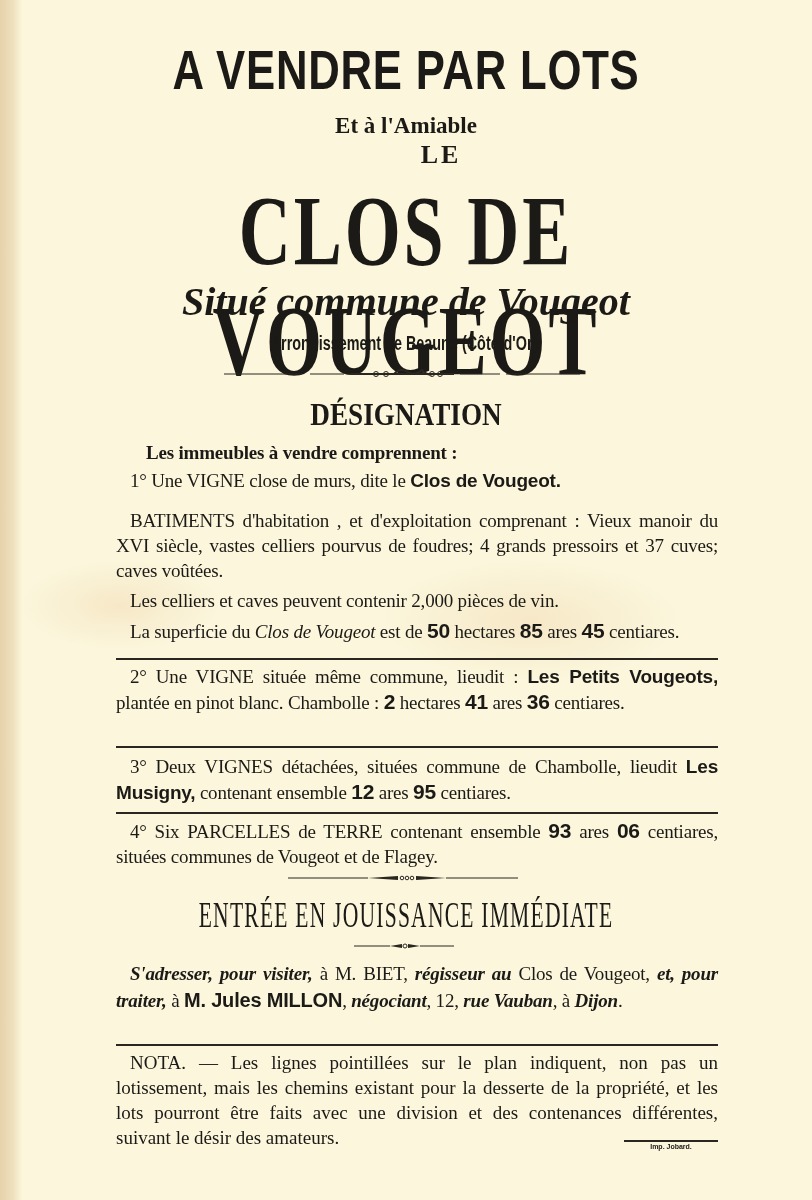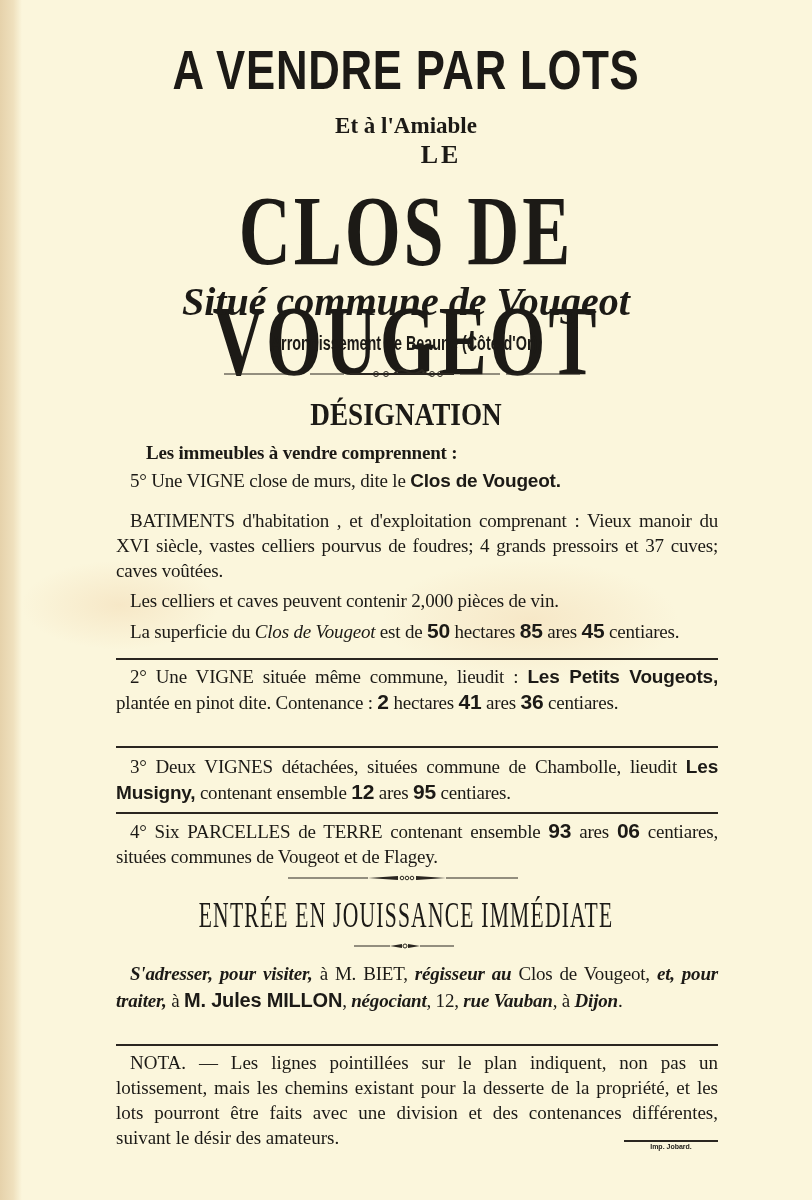--- a/index.html
+++ b/index.html
@@ -111,30 +111,30 @@
     <circle cx="208" cy="8" r="2.5" fill="none" stroke="#2a2620"></circle>
     <circle cx="216" cy="8" r="2.5" fill="none" stroke="#2a2620"></circle>
     <line x1="236" y1="8" x2="276" y2="8" stroke="#2a2620" stroke-width="1"></line>
     <line x1="282" y1="8" x2="356" y2="8" stroke="#2a2620" stroke-width="1"></line>
   </svg>
 
   <div class="center desig">DÉSIGNATION</div>
 
   <div class="block" style="top:440px;">
     <p class="p indent2 cond" style="font-weight:bold;"><span>Les immeubles à vendre comprennent :</span></p>
-    <p class="p indent cond" style="margin-top:3px;"><span>5° Une VIGNE close de murs, dite le </span><span class="bold-sans">Clos de Vougeot.</span></p>
+    <p class="p indent cond" style="margin-top:3px;"><span>1° Une VIGNE close de murs, dite le </span><span class="bold-sans">Clos de Vougeot.</span></p>
     <p class="p indent cond" style="margin-top:15px;">BATIMENTS d'habitation , et d'exploitation comprenant : Vieux manoir du XVI siècle, vastes celliers pourvus de foudres; 4 grands pressoirs et 37 cuves; caves voûtées.</p>
     <p class="p indent cond" style="margin-top:5px;">Les celliers et caves peuvent contenir 2,000 pièces de vin.</p>
     <p class="p indent cond" style="margin-top:5px;"><span>La superficie du </span><span class="it">Clos de Vougeot</span><span> est de </span><span class="bignum">50</span><span> hectares </span><span class="bignum">85</span><span> ares </span><span class="bignum">45</span><span> centiares.</span></p>
   </div>
 
   <div class="rule" style="top:658px;"></div>
 
   <div class="block" style="top:664px;">
-    <p class="p indent cond"><span>2° Une VIGNE située même commune, lieudit : </span><span class="bold-sans">Les Petits Vougeots,</span><span> plantée en pinot dite. Contenance : </span><span class="bignum">2</span><span> hectares </span><span class="bignum">41</span><span> ares </span><span class="bignum">36</span><span> centiares.</span></p>
+    <p class="p indent cond"><span>2° Une VIGNE située même commune, lieudit : </span><span class="bold-sans">Les Petits Vougeots,</span><span> plantée en pinot blanc. Chambolle : </span><span class="bignum">2</span><span> hectares </span><span class="bignum">41</span><span> ares </span><span class="bignum">36</span><span> centiares.</span></p>
   </div>
 
   <div class="rule" style="top:746px;"></div>
 
   <div class="block" style="top:754px;">
     <p class="p indent cond"><span>3° Deux VIGNES détachées, situées commune de Chambolle, lieudit </span><span class="bold-sans">Les Musigny,</span><span> contenant ensemble </span><span class="bignum">12</span><span> ares </span><span class="bignum">95</span><span> centiares.</span></p>
   </div>
 
   <div class="rule" style="top:812px;"></div>
 

